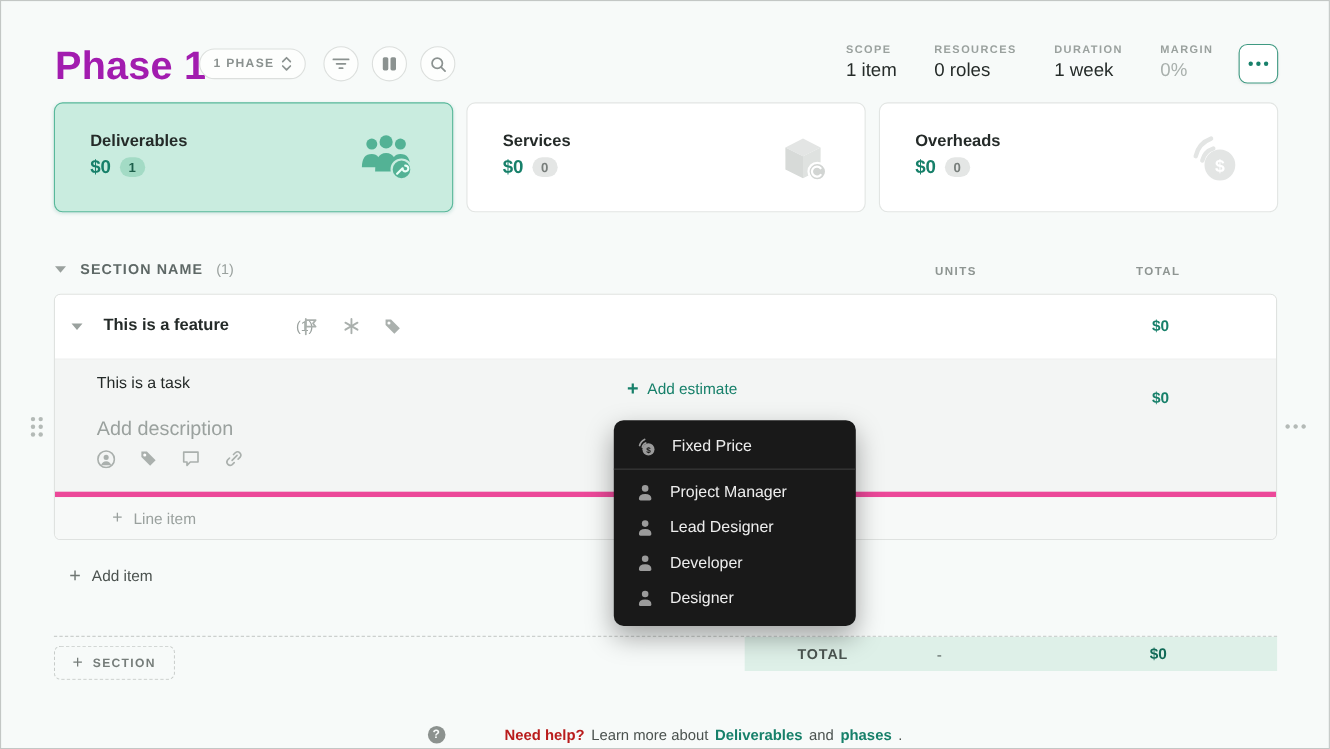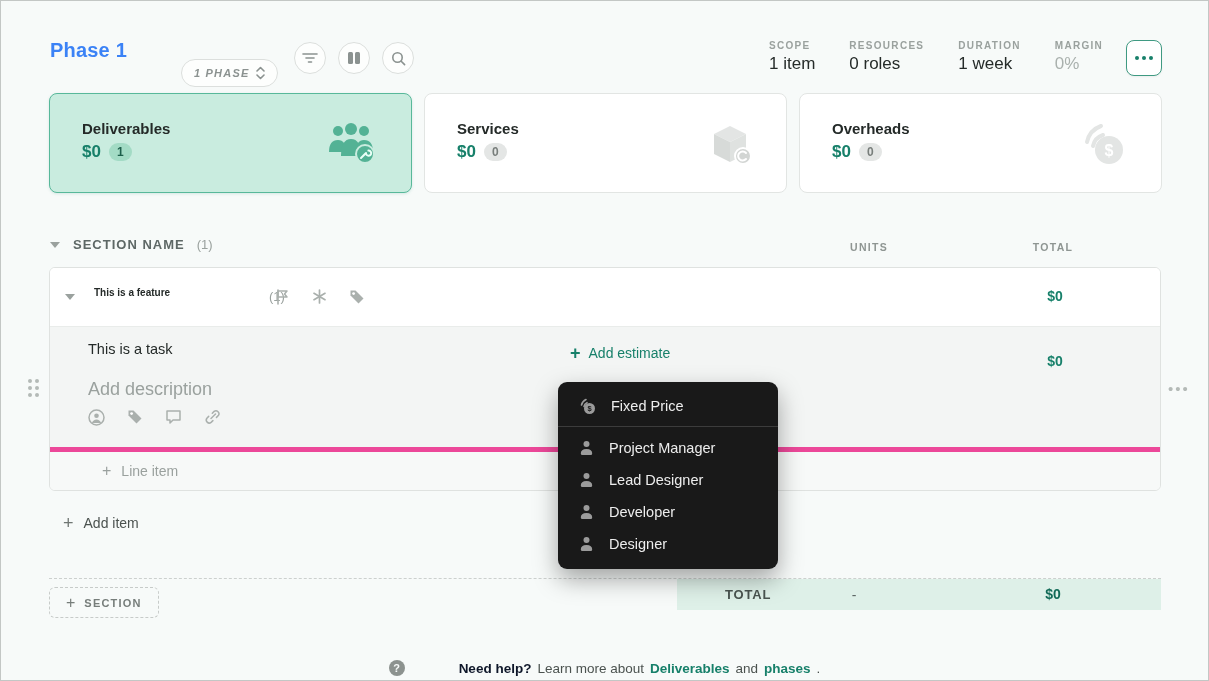--- a/index.html
+++ b/index.html
@@ -4,25 +4,25 @@
 <style>
   * { margin:0; padding:0; box-sizing:border-box; }
   html,body { background:#e8eae9; }
   body { font-family:"Liberation Sans", sans-serif; }
   .page {
     position:relative; width:1209px; height:681px;
     background:#f7faf9; border:1px solid #c3c7c5; overflow:hidden;
     margin:0 auto;
   }
   
-  .page-title { position:absolute; left:49px; top:38px; font-size:20px; font-weight:700; color:#3b82f6; letter-spacing:.2px;text-align:right; }
+  .page-title { position:absolute; left:49px; top:38px; font-size:36px; font-weight:700; color:#a21caf; letter-spacing:.2px;text-align:right; }
   .phase-pill {
-    position:absolute; left:180px; top:58px; height:28px; padding:0 12px;
+    position:absolute; left:180px; top:43px; height:28px; padding:0 12px;
     display:flex; align-items:center; gap:7px; background:#fdfefd;
-    border:1px solid #dcdfdd; border-radius:14px; cursor:pointer;font-style:italic;
+    border:1px solid #dcdfdd; border-radius:14px; cursor:pointer;
   }
   .phase-pill span { font-size:11px; font-weight:700; letter-spacing:1.2px; color:#8b9290; }
   .circle-btn {
     position:absolute; top:41px; width:32px; height:32px; border-radius:50%;
     background:#fdfefd; border:1px solid #dcdfdd; display:flex; align-items:center; justify-content:center; cursor:pointer;
   }
   .stats { position:absolute; left:768px; top:39px; display:flex; gap:34px; }
   .stat .lbl { font-size:10px; font-weight:700; letter-spacing:1.3px; color:#9aa19e; margin-bottom:3px; }
   .stat .val { font-size:17px; color:#23292 7; color:#252b29; }
   .stat.muted .val { color:#a9b0ad; }
@@ -51,21 +51,21 @@
   .section-head .count { font-size:13px; color:#9aa19e; }
   .col-units, .col-total { position:absolute; top:240px; font-size:10.5px; font-weight:700; letter-spacing:1.3px; color:#8e9592; }
   .col-units { left:838px; width:60px; text-align:center; }
   .col-total { left:1022px; width:60px; text-align:center; }
   
   .sheet {
     position:absolute; left:48px; top:266px; width:1112px; height:224px;
     background:#fff; border:1px solid #dfe2e0; border-radius:6px; overflow:hidden;
   }
   .feature-row { position:relative; height:59px; background:#fff; border-bottom:1px solid #e9ecea; }
-  .feature-row .f-name { position:absolute; left:44px; top:19px; font-size:10px; font-weight:600; color:#242a28; }
+  .feature-row .f-name { position:absolute; left:44px; top:19px; font-size:15px; font-weight:600; color:#242a28; }
   .feature-row .f-count { position:absolute; left:219px; top:21px; font-size:13px; color:#9aa19e; }
   .f-icons { position:absolute; left:226px; top:21px; display:flex; gap:22px; }
   .row-amount { position:absolute; left:975px; width:60px; text-align:center; font-size:14px; font-weight:600; color:#17806a; }
   .task-row { position:relative; height:125px; background:#f3f5f4; border-bottom:5px solid #ec4899; }
   .task-row .t-name { position:absolute; left:38px; top:14px; font-size:14.5px; color:#242a28; }
   .task-row .t-desc { position:absolute; left:38px; top:52px; font-size:18px; color:#9aa19e; cursor:text; }
   .t-icons { position:absolute; left:38px; top:82px; display:flex; gap:22px; }
   .add-estimate { position:absolute; left:520px; top:18px; display:flex; align-items:center; gap:8px; cursor:pointer; }
   .add-estimate span { font-size:14px; color:#17806a; }
   .lineitem-row { position:relative; height:38px; background:#f7f9f8; display:flex; align-items:center; }
@@ -95,21 +95,21 @@
   .menu {
     position:absolute; left:557px; top:381px; width:220px; background:#191919;
     border-radius:9px; padding:8px 0 9px; z-index:20;
     box-shadow:0 10px 24px rgba(0,0,0,.35);
   }
   .menu-item { height:32px; display:flex; align-items:center; gap:15px; padding-left:21px; cursor:pointer; }
   .menu-item span { font-size:14.5px; color:#ededed; }
   .menu-divider { border-top:1px solid #3c3c3c; margin:4px 0 5px; }
   
   .footer { position:absolute; left:0; top:659px; width:100%; display:flex; justify-content:center; align-items:center; gap:6px; font-size:13.5px; color:#4b524f; }
-  .footer b { color:#0f172a;padding-left:48px; }
+  .footer b { color:#b91c1c;padding-left:48px; }
   .footer a { color:#17806a; font-weight:700; text-decoration:none; cursor:pointer; }
   .q-icon { width:16px; height:16px; border-radius:50%; background:#8c928f; color:#f7faf9; font-size:11px; font-weight:700; display:flex; align-items:center; justify-content:center; }
   svg { display:block; }
 </style>
 </head>
 <body>
 
 <div class="page">
 
   <div class="page-title">Phase 1</div>

